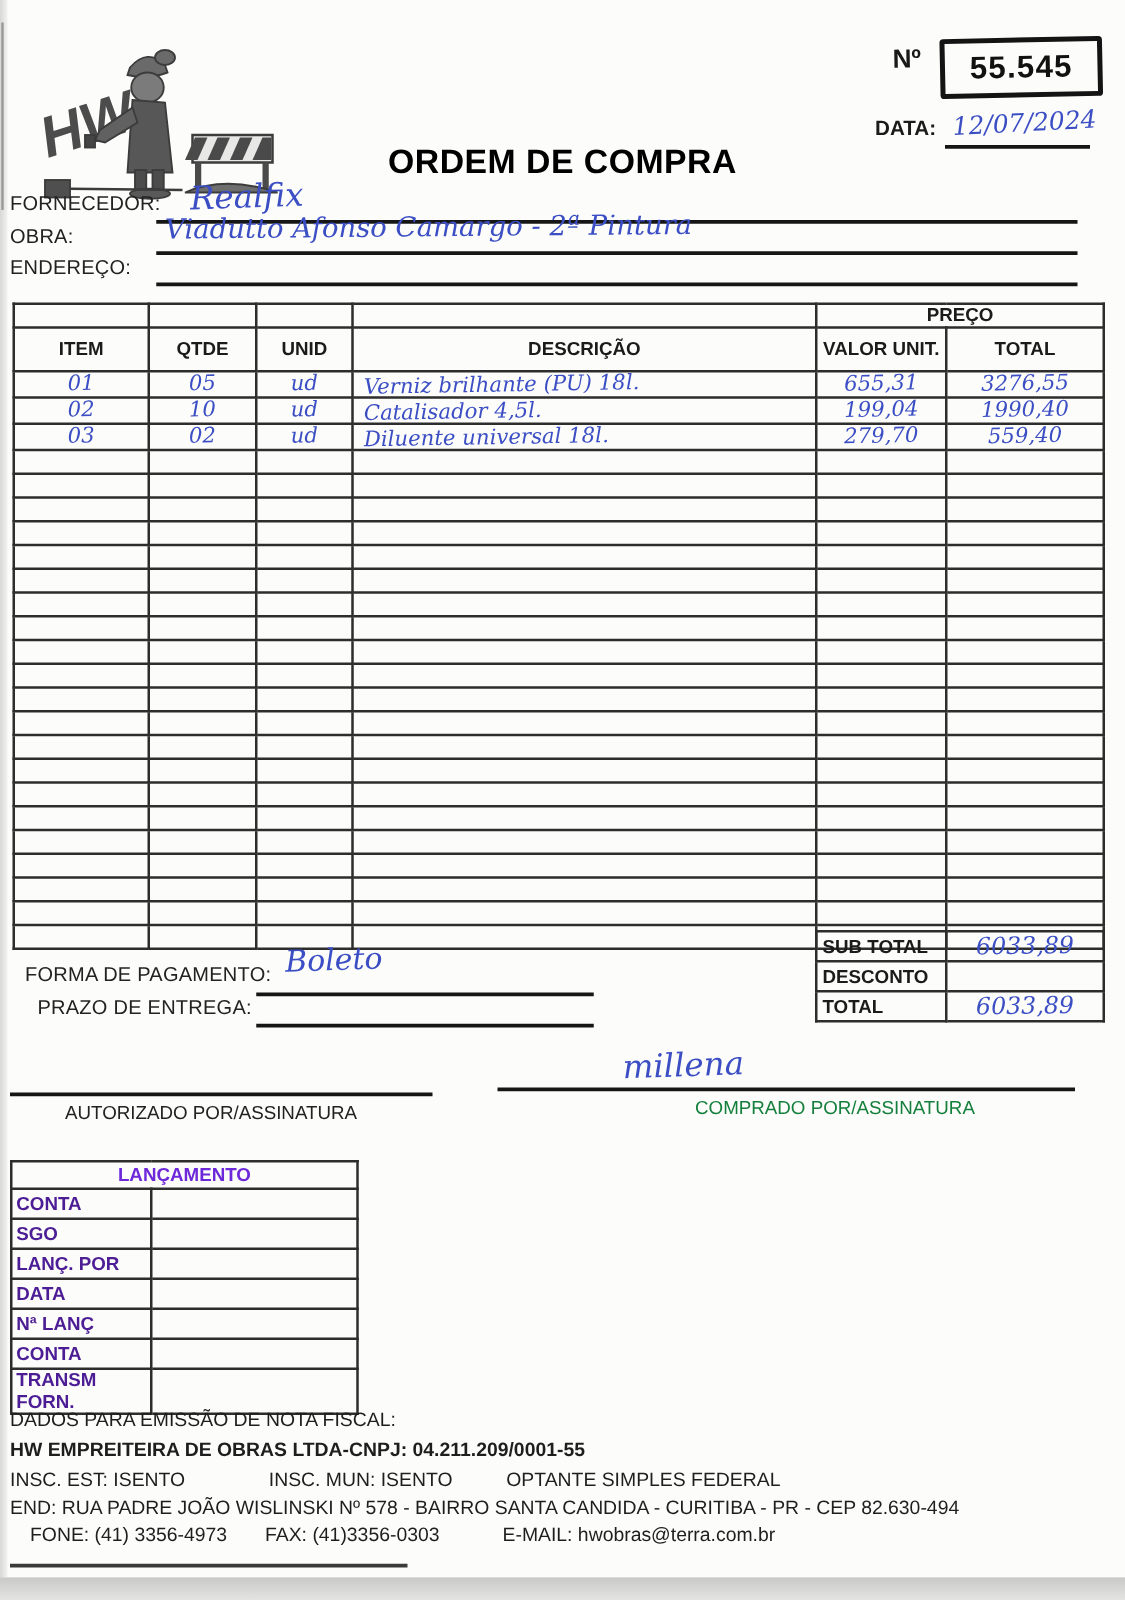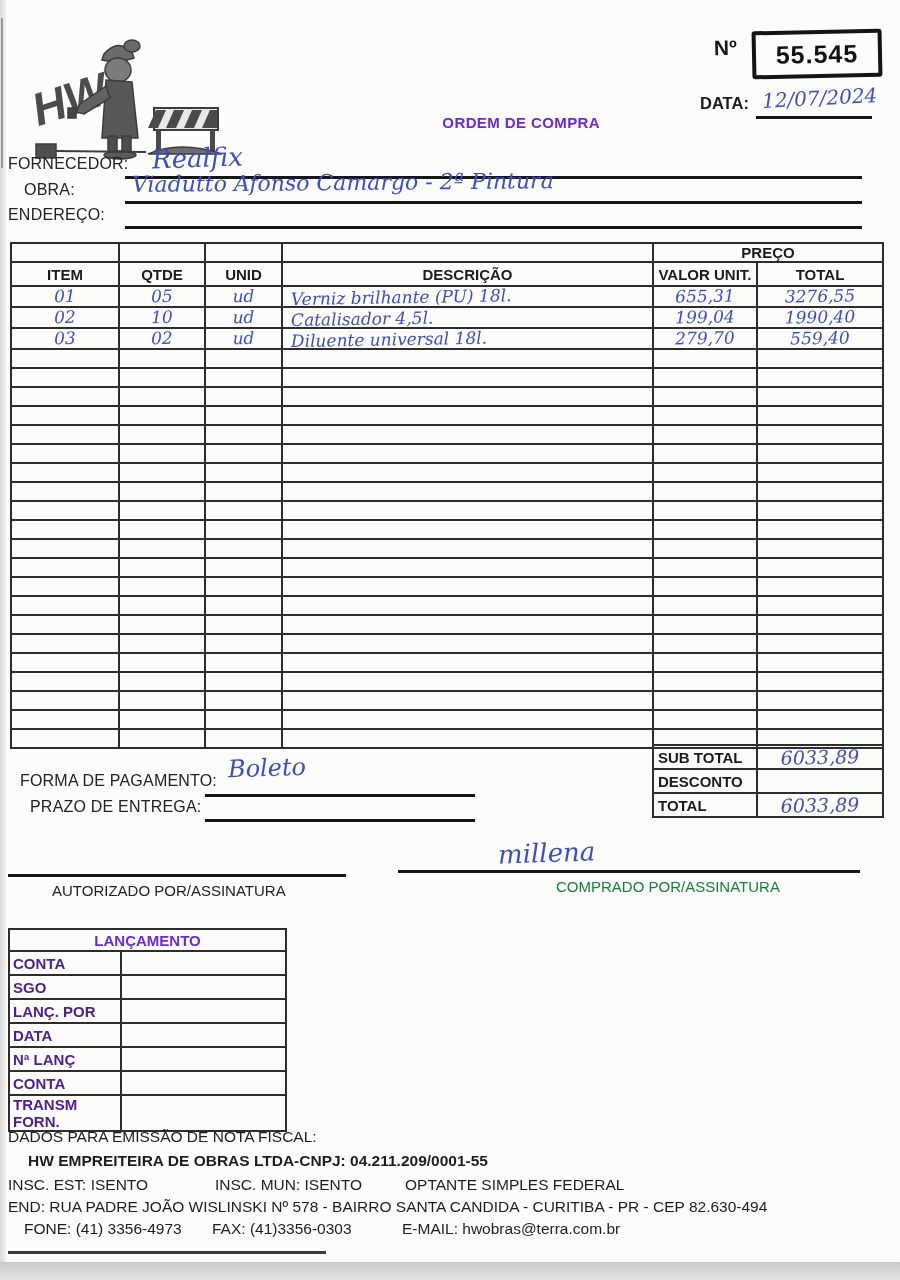--- a/index.html
+++ b/index.html
@@ -20,40 +20,40 @@
   .bold{font-weight:bold;}
   .hand{
     font-family:"DejaVu Serif", serif;
     font-style:italic;
     color:var(--ink,#3b4ec4);
     white-space:nowrap;
   }
   .tilt{transform:rotate(-2deg);}
   .hline{background:#161616;height:3px;}
   
-  #title{left:300px;top:114px;width:300px;text-align:right;font-size:15px;font-weight:bold;letter-spacing:0.4px;color:#6d28d9;}
+  #title{left:300px;top:114px;width:300px;text-align:center;font-size:27px;font-weight:bold;letter-spacing:0.4px;color:#000000;}
   #order-no-label{left:714px;top:36px;font-size:21px;font-weight:bold;color:#191919;transform:rotate(-1deg);}
   #stamp-box{
     left:752px;top:30px;width:122px;height:40px;
     border:4px solid #141414;border-radius:3px;
     transform:rotate(-1.2deg);
     display:flex;align-items:center;justify-content:center;
   }
   #stamp-number{font-size:25px;font-weight:bold;letter-spacing:1px;color:#111;}
   #date-label{left:700px;top:94px;font-size:16.5px;font-weight:bold;color:#1a1a1a;}
   #date-value{left:762px;top:86px;font-size:20px;transform:rotate(-3deg);}
   #date-line{left:756px;top:116px;width:116px;}
   
   .fieldline{left:125px;width:737px;}
   
   table{border-collapse:collapse;table-layout:fixed;padding-left:48px;}
   #items-table{left:10px;top:242px;width:872px;}
   #items-table th,#items-table td{border:2px solid #2d2d2d;padding:0;overflow:hidden;}
   #items-table thead tr.r1{height:19px;}
-  #items-table thead tr.r2{height:24px;}
+  #items-table thead tr.r2{height:35px;}
   #items-table th{font-size:15px;font-weight:bold;color:#1b1b1b;text-align:center;vertical-align:middle;background:transparent;}
   #items-table tbody tr{height:19px;}
   #items-table tbody tr.filled{height:20px;}
   .cell-hand{font-size:17px;display:block;text-align:center;line-height:19px;transform:rotate(-1deg);}
   .cell-hand.left{text-align:left;padding-left:8px;}
   
   #summary-table{left:652px;top:744px;width:230px;}
   #summary-table td{border:2px solid #2d2d2d;padding:0;height:22px;vertical-align:middle;}
   #summary-table td.sl{font-size:15px;font-weight:bold;padding-left:4px;color:#1b1b1b;}
   #summary-table td.sv .hand{font-size:19px;display:block;text-align:center;transform:rotate(-1deg);}
@@ -123,21 +123,21 @@
   <div class="abs" id="date-label">DATA:</div>
   <div class="abs hand" id="date-value">12/07/2024</div>
   <div class="abs hline" id="date-line"></div>
 
   <div class="abs" id="title">ORDEM DE COMPRA</div>
 
   <div class="abs label" style="left:8px;top:155px;">FORNECEDOR:</div>
   <div class="abs hline fieldline" style="top:176px;"></div>
   <div class="abs hand tilt" style="left:152px;top:143px;font-size:26px;">Realfix</div>
 
-  <div class="abs label" style="left:24px;top:181px;text-align:right;">OBRA:</div>
+  <div class="abs label" style="left:8px;top:181px;text-align:right;">OBRA:</div>
   <div class="abs hline fieldline" style="top:201px;"></div>
   <div class="abs hand" style="left:132px;top:170px;font-size:22px;transform:rotate(-0.5deg);">Viadutto Afonso Camargo - 2ª Pintura</div>
 
   <div class="abs label" style="left:8px;top:206px;">ENDEREÇO:</div>
   <div class="abs hline fieldline" style="top:226px;"></div>
 
   <table class="abs" id="items-table">
     <colgroup>
       <col style="width:108px">
         <col style="width:86px">
@@ -472,21 +472,21 @@
           <td class="lv"></td>
         </tr>
         <tr>
           <td>TRANSM FORN.</td>
           <td class="lv"></td>
         </tr>
       </tbody>
   </table>
 
   <div class="abs foot" style="left:8px;top:1128px;">DADOS PARA EMISSÃO DE NOTA FISCAL:</div>
-  <div class="abs foot bold" style="left:8px;top:1152px;margin-left:20px;">HW EMPREITEIRA DE OBRAS LTDA-CNPJ: 04.211.209/0001-55</div>
+  <div class="abs foot bold" style="left:8px;top:1152px;">HW EMPREITEIRA DE OBRAS LTDA-CNPJ: 04.211.209/0001-55</div>
   <div class="abs foot" style="left:8px;top:1176px;">INSC. EST: ISENTO</div>
   <div class="abs foot" style="left:215px;top:1176px;">INSC. MUN: ISENTO</div>
   <div class="abs foot" style="left:405px;top:1176px;">OPTANTE SIMPLES FEDERAL</div>
   <div class="abs foot" style="left:8px;top:1198px;">END: RUA PADRE JOÃO WISLINSKI Nº 578 - BAIRRO SANTA CANDIDA - CURITIBA - PR - CEP 82.630-494</div>
   <div class="abs foot" style="left:24px;top:1220px;">FONE: (41) 3356-4973</div>
   <div class="abs foot" style="left:212px;top:1220px;">FAX: (41)3356-0303</div>
   <div class="abs foot" style="left:402px;top:1220px;">E-MAIL: hwobras@terra.com.br</div>
 
   <div class="abs" id="bottom-scan-line"></div>
   <div class="abs" id="left-edge"></div>

